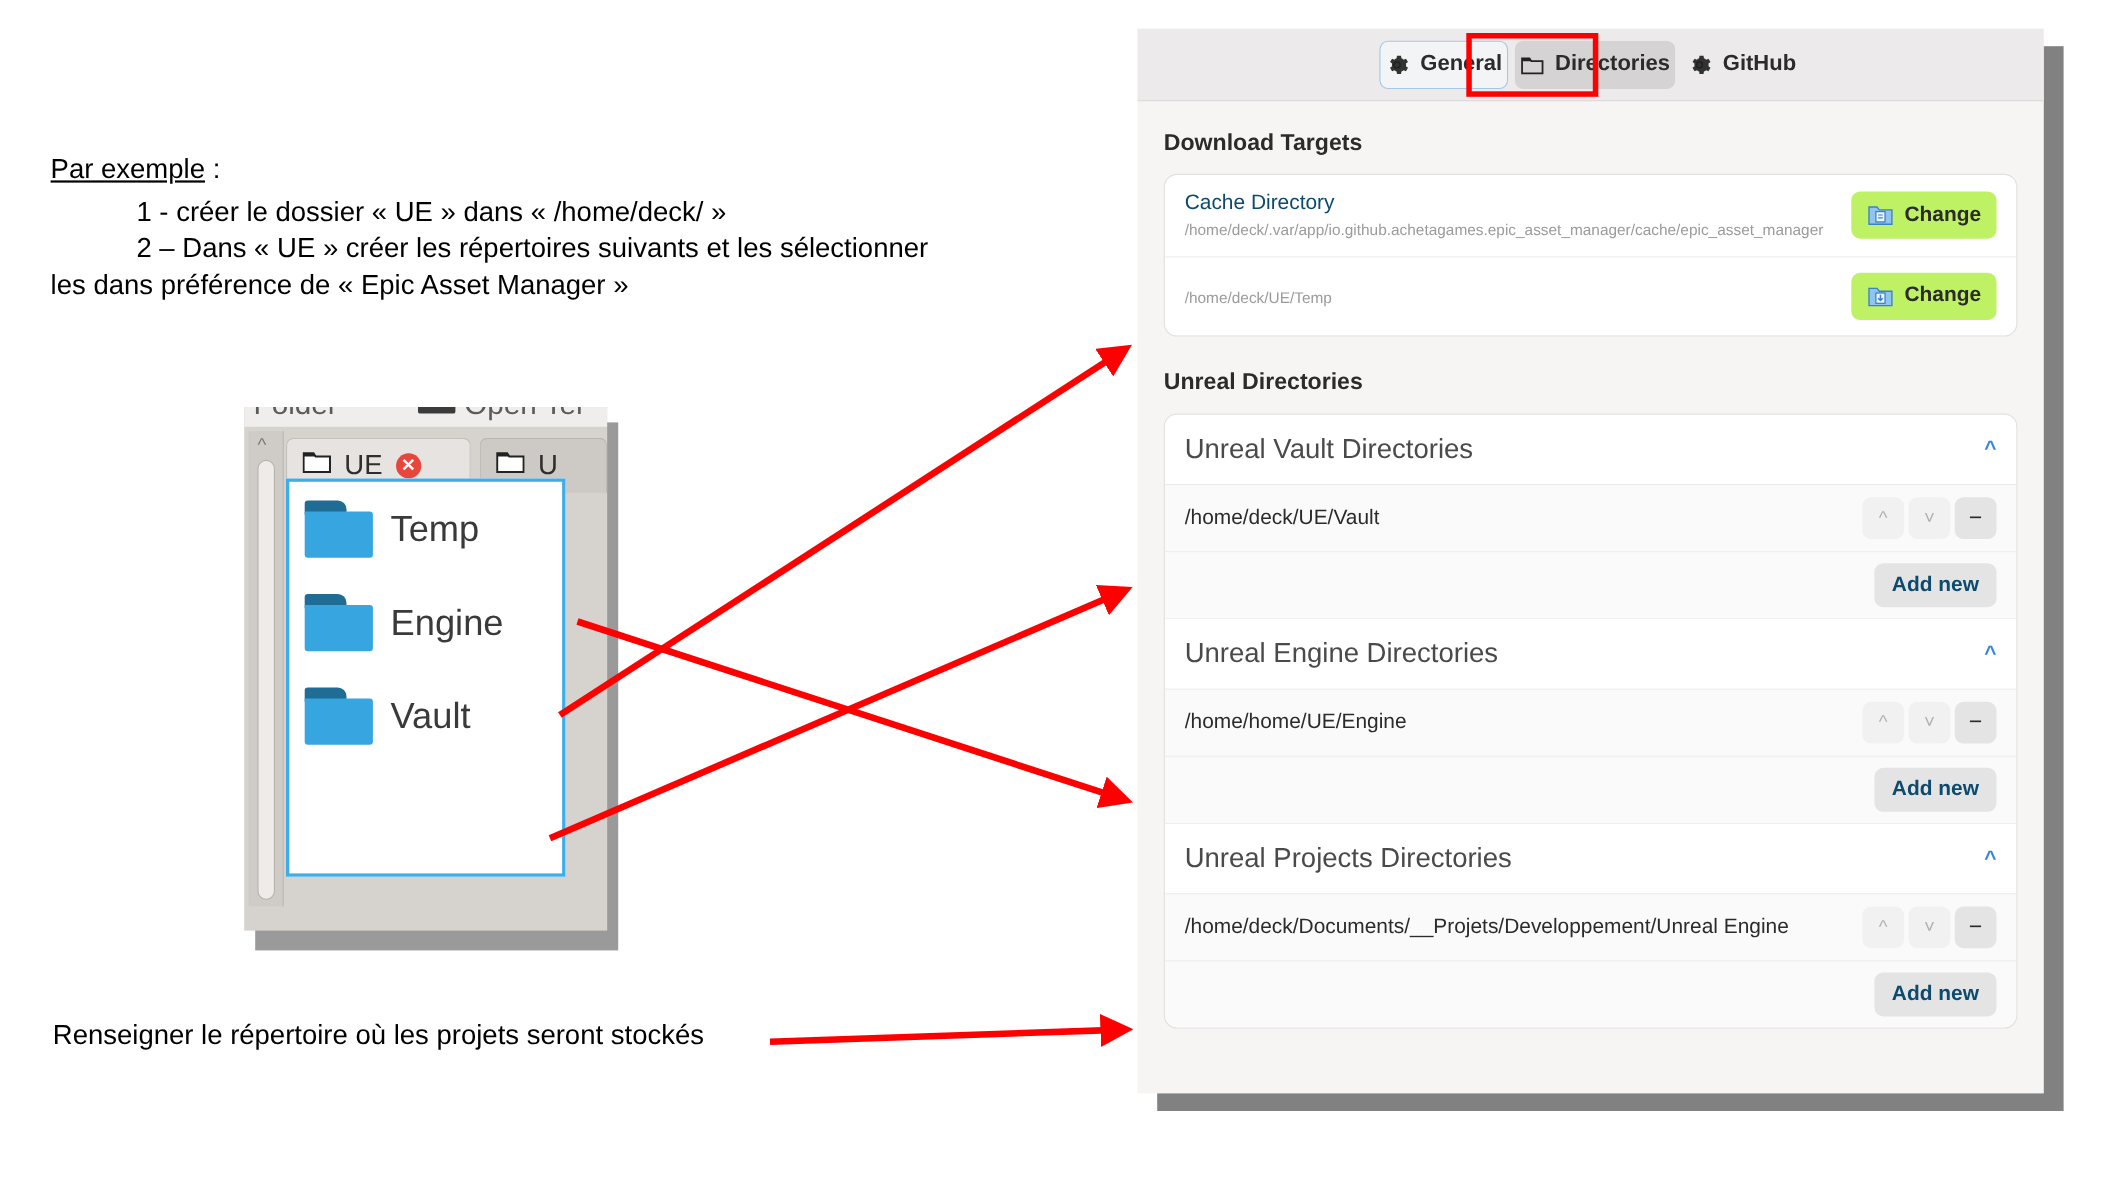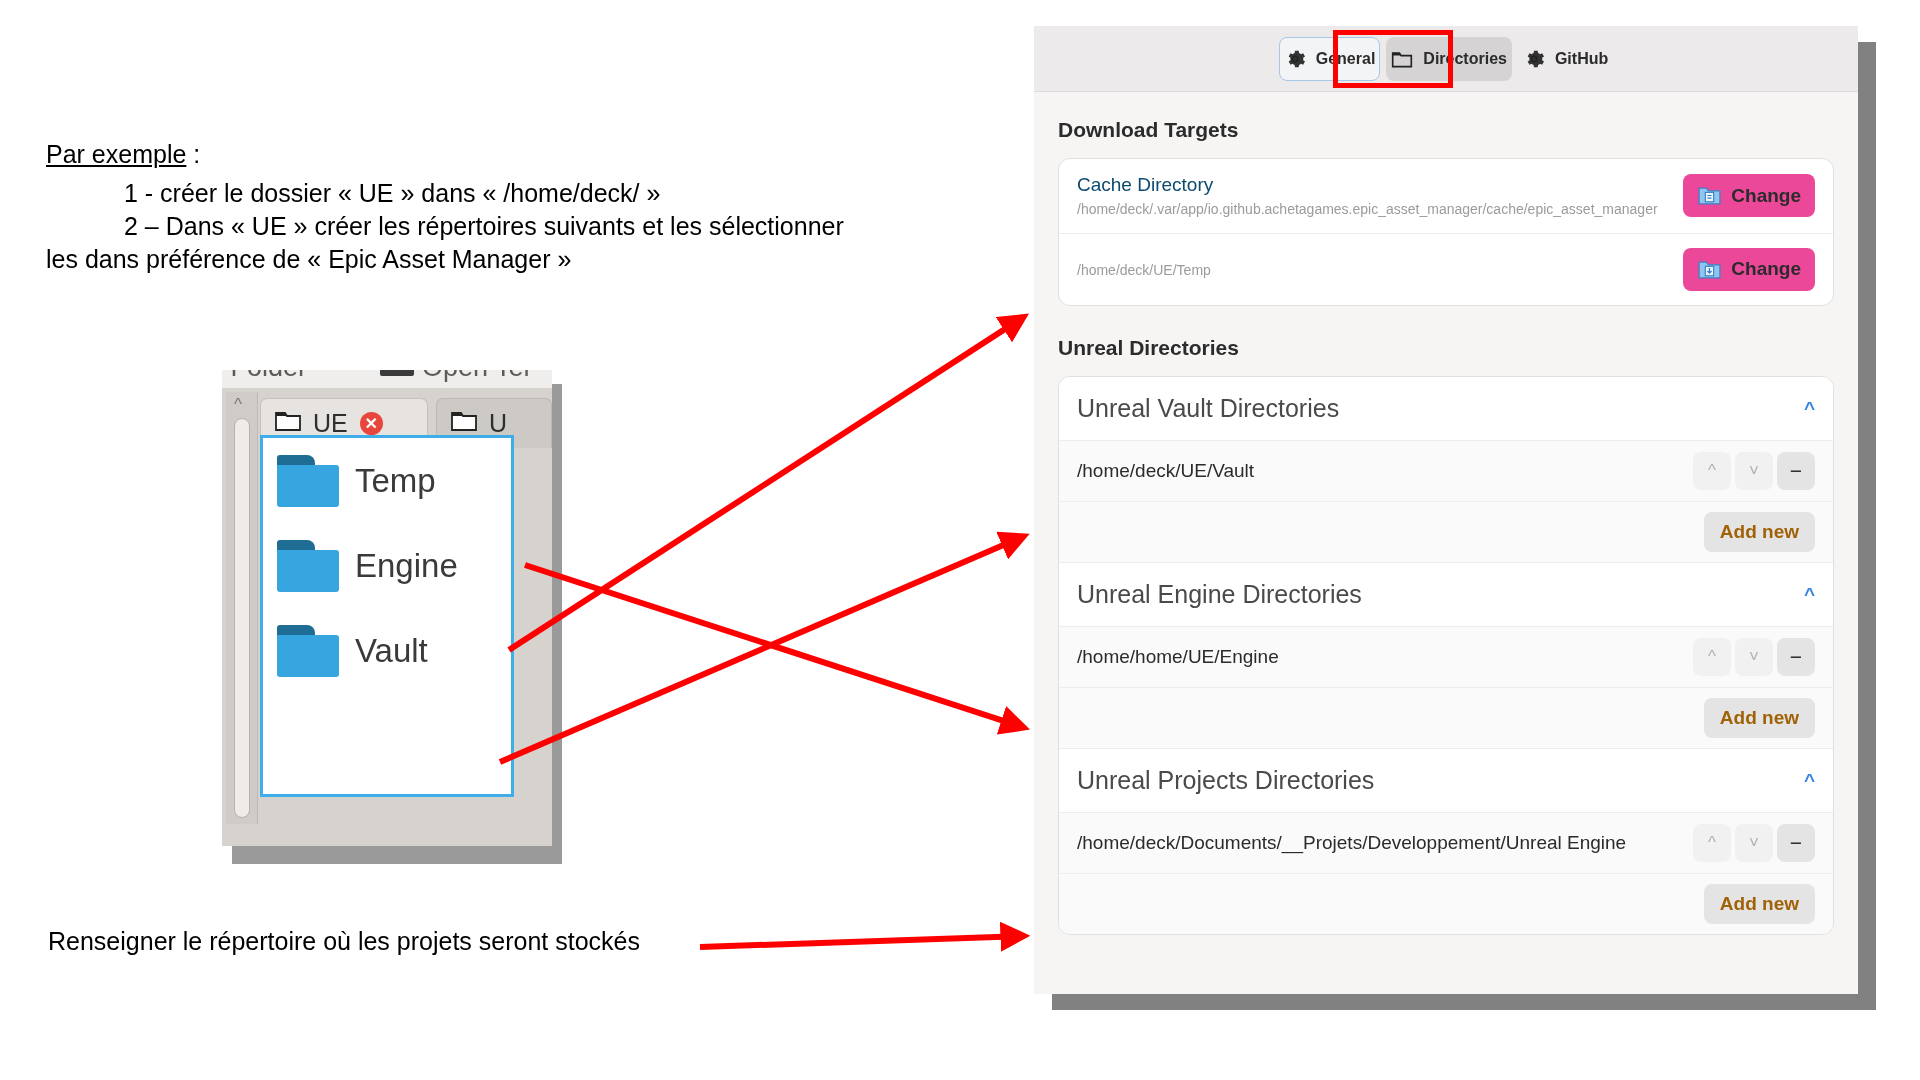--- a/index.html
+++ b/index.html
@@ -125,21 +125,21 @@
   }
   #tabbar {
     height: 66px; flex: 0 0 66px;
     background: #eceaea;
     display: flex; align-items: center; justify-content: center; gap: 6px;
     border-bottom: 1px solid #dcdada;
   }
   .tabbtn {
     display: flex; align-items: center; gap: 10px;
     height: 44px; padding: 0 4px;
-    font-size: 16px; font-weight: bold; color: #2b2b2b;
+    font-size: 20px; font-weight: bold; color: #2b2b2b;
     border-radius: 8px; border: 1px solid transparent;
     background: transparent;
   }
   .tabbtn.outlined { border-color: #a5c8e8; background: #f3f4f5; }
   .tabbtn.selected { background: #d5d3d3; }
   .tab-icon { display: inline-flex; width: 22px; height: 22px; }
   .tab-icon svg { width: 22px; height: 22px; }
 
   
   #tab-highlight {
@@ -167,21 +167,21 @@
   }
   .dl-row + .dl-row { border-top: 1px solid #ededed; }
   .dl-text { flex: 1; min-width: 0; }
   .dl-title { font-size: 19px; color: #0c4a6e; line-height: 1.3; }
   .dl-path {
     font-size: 14px; color: #9b9b9b; line-height: 1.35;
     word-break: break-all; margin-top: 2px;
   }
   .change-btn {
     display: flex; align-items: center; gap: 9px;
-    background: #ec4899; border: none; border-radius: 8px;
+    background: #bef264; border: none; border-radius: 8px;
     padding: 9px 14px; font-size: 19px; font-weight: bold; color: #2b2b2b;
     flex: 0 0 auto;
   }
   .change-icon { width: 25px; height: 25px; display: inline-flex; }
   .change-icon svg { width: 25px; height: 25px; }
 
   .spacer { height: 30px; }
 
   .dir-group + .dir-group { border-top: 1px solid #ededed; }
   .dir-header {
@@ -207,21 +207,21 @@
   }
   .act-btn.move { background: #f1f1f1; color: #b0b0b0; }
   .act-btn.remove { background: #e4e4e4; color: #2b2b2b; font-size: 21px; }
   .addnew-row {
     display: flex; justify-content: flex-end;
     padding: 10px 18px; background: #fafafa;
     border-top: 1px solid #ededed;
   }
   .addnew-btn {
     background: #e4e4e4; border: none; border-radius: 8px;
-    padding: 9px 16px; font-size: 19px; font-weight: bold; color: #a16207;
+    padding: 9px 16px; font-size: 19px; font-weight: bold; color: #0c4a6e;
   }
 
   
   #arrows { position: absolute; left: 0; top: 0; width: 1920px; height: 1080px;
             pointer-events: none; }
 </style>
 </head>
 <body>
 
 <div id="root">

